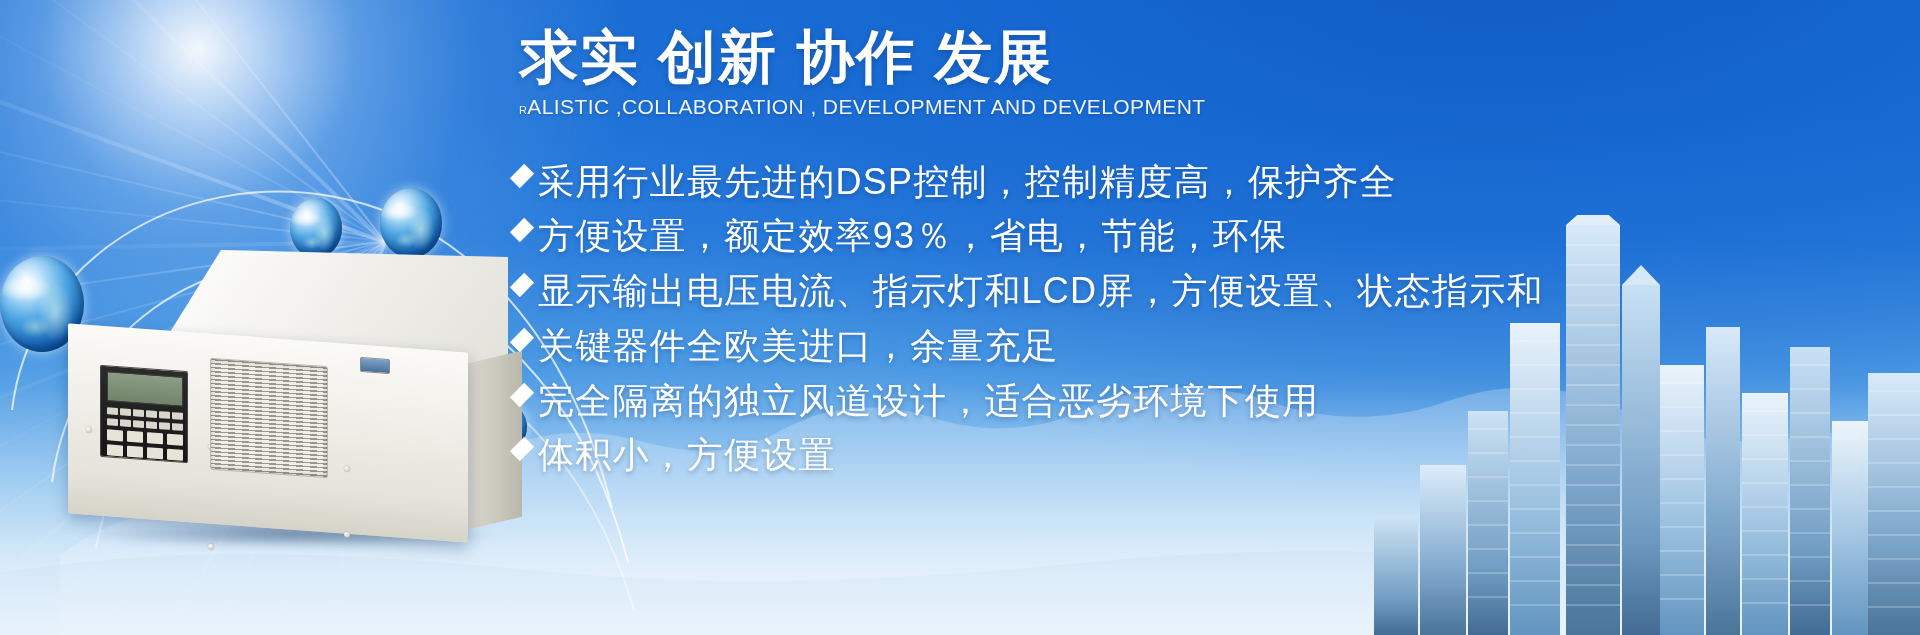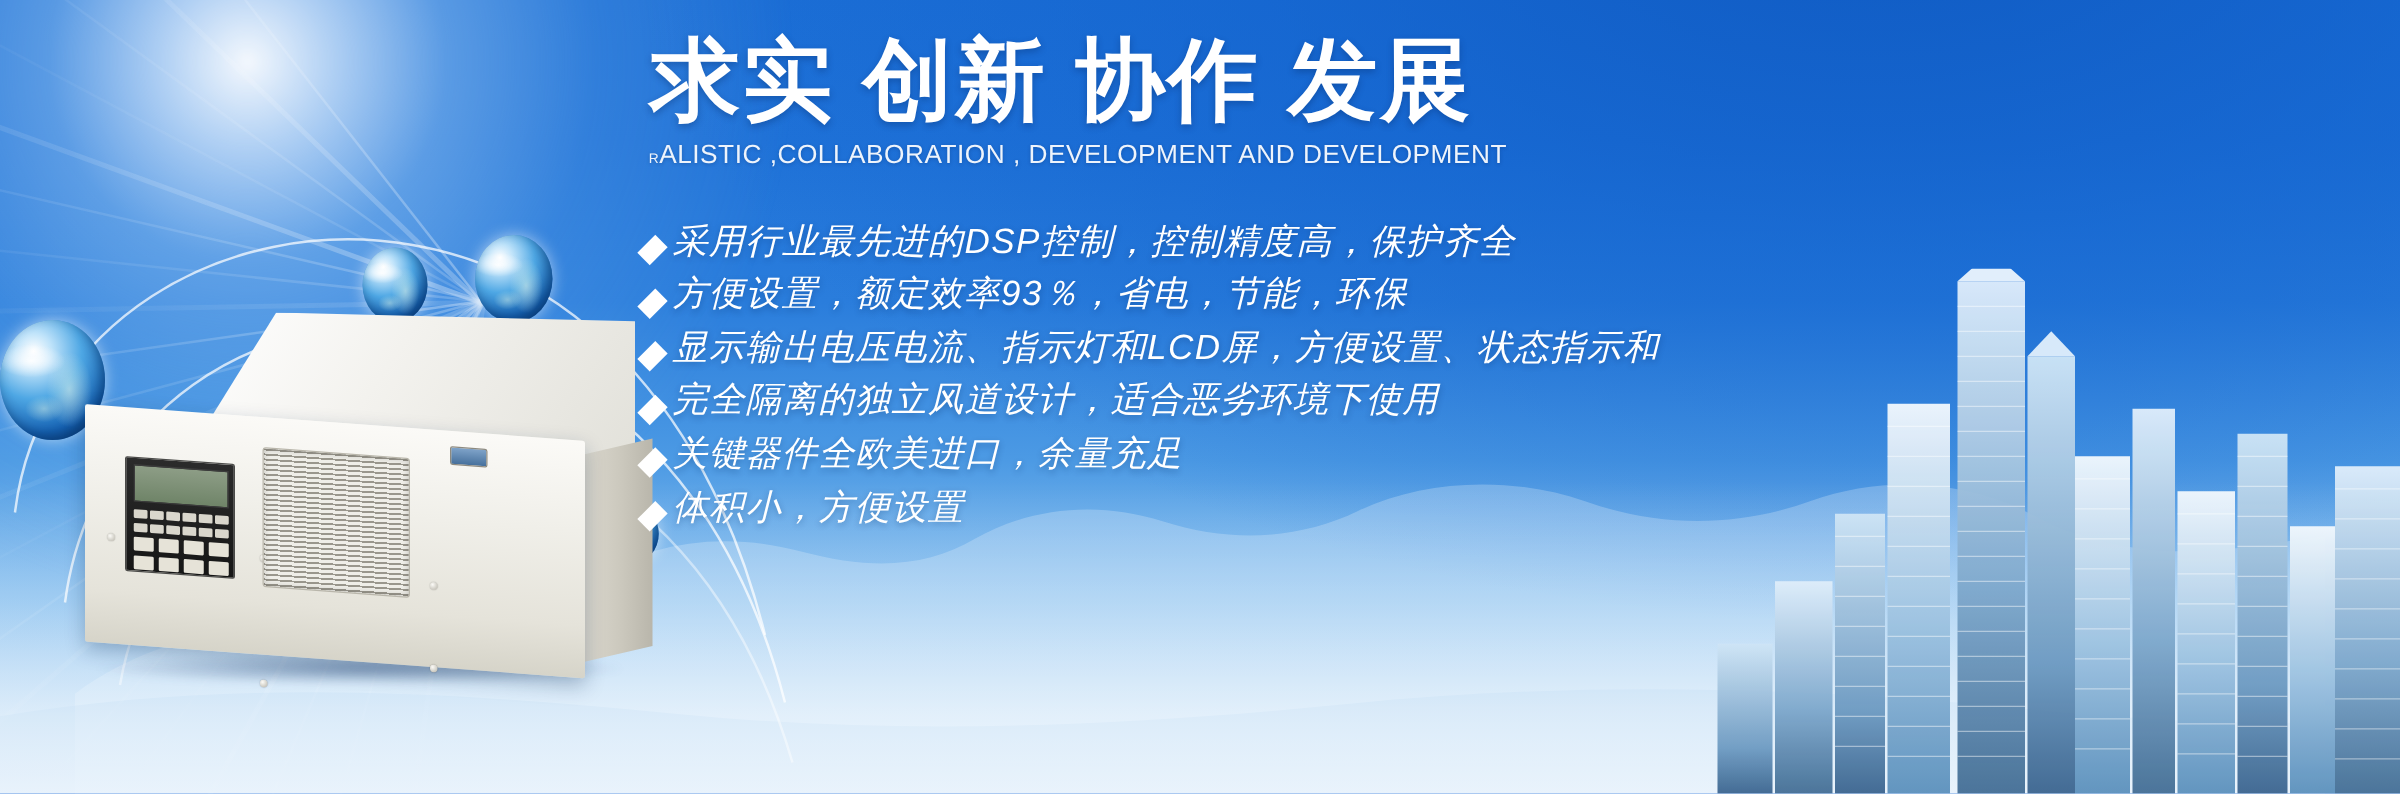--- a/index.html
+++ b/index.html
@@ -162,49 +162,48 @@
 
   
   .city{ position:absolute; right:0; bottom:0; width:560px; height:420px; }
   .city svg{ display:block; }
 
   
   .textwrap{ position:absolute; left:515px; top:22px; width:1400px; }
 
   .headline{
     color:#ffffff;
-    font-size:72px;
+    font-size:58px;
     font-weight:bold;
     letter-spacing:2px;
     line-height:1.22;
     margin-left:5px;
     text-shadow:0 2px 6px rgba(0,35,90,.32);
   }
   .subline{
     color:#eef4fc;
     font-size:21px;
     letter-spacing:.4px;
     margin-top:2px;
     margin-left:4px;
     white-space:nowrap;
     text-shadow:0 1px 3px rgba(0,35,90,.3);
   }
   .subline .tiny{ font-size:11px; vertical-align:baseline; }
 
   .features{ margin-top:36px; }
   .feat{
     display:flex;
-    align-items:center;
+    align-items:flex-start;
     color:#ffffff;
-    font-size:28px;
+    font-size:36px;
     line-height:1.52;
     letter-spacing:1.2px;
     text-shadow:0 2px 5px rgba(0,40,95,.33);
     white-space:nowrap;
-    font-style:italic;
   }
   .feat .dia{
     display:inline-block;
     width:14px; height:14px;
     margin:14px 9px 0 0;
     flex:0 0 auto;
     background:#ffffff;
     transform:rotate(45deg) scaleY(1.45);
   }
   .feat.cont .dia{ visibility:hidden; width:18px; margin-right:9px; }
@@ -396,25 +395,25 @@
         <div class="feat">
           <span class="dia"></span>
           <span>方便设置，额定效率93％，省电，节能，环保</span>
         </div>
         <div class="feat">
           <span class="dia"></span>
           <span>显示输出电压电流、指示灯和LCD屏，方便设置、状态指示和</span>
         </div>
         <div class="feat">
           <span class="dia"></span>
+          <span>关键器件全欧美进口，余量充足</span>
+        </div>
+        <div class="feat">
+          <span class="dia"></span>
           <span>完全隔离的独立风道设计，适合恶劣环境下使用</span>
-        </div>
-        <div class="feat">
-          <span class="dia"></span>
-          <span>关键器件全欧美进口，余量充足</span>
         </div>
         <div class="feat">
           <span class="dia"></span>
           <span>体积小，方便设置</span>
         </div>
       </div>
   </div>
 
 </div>
 

